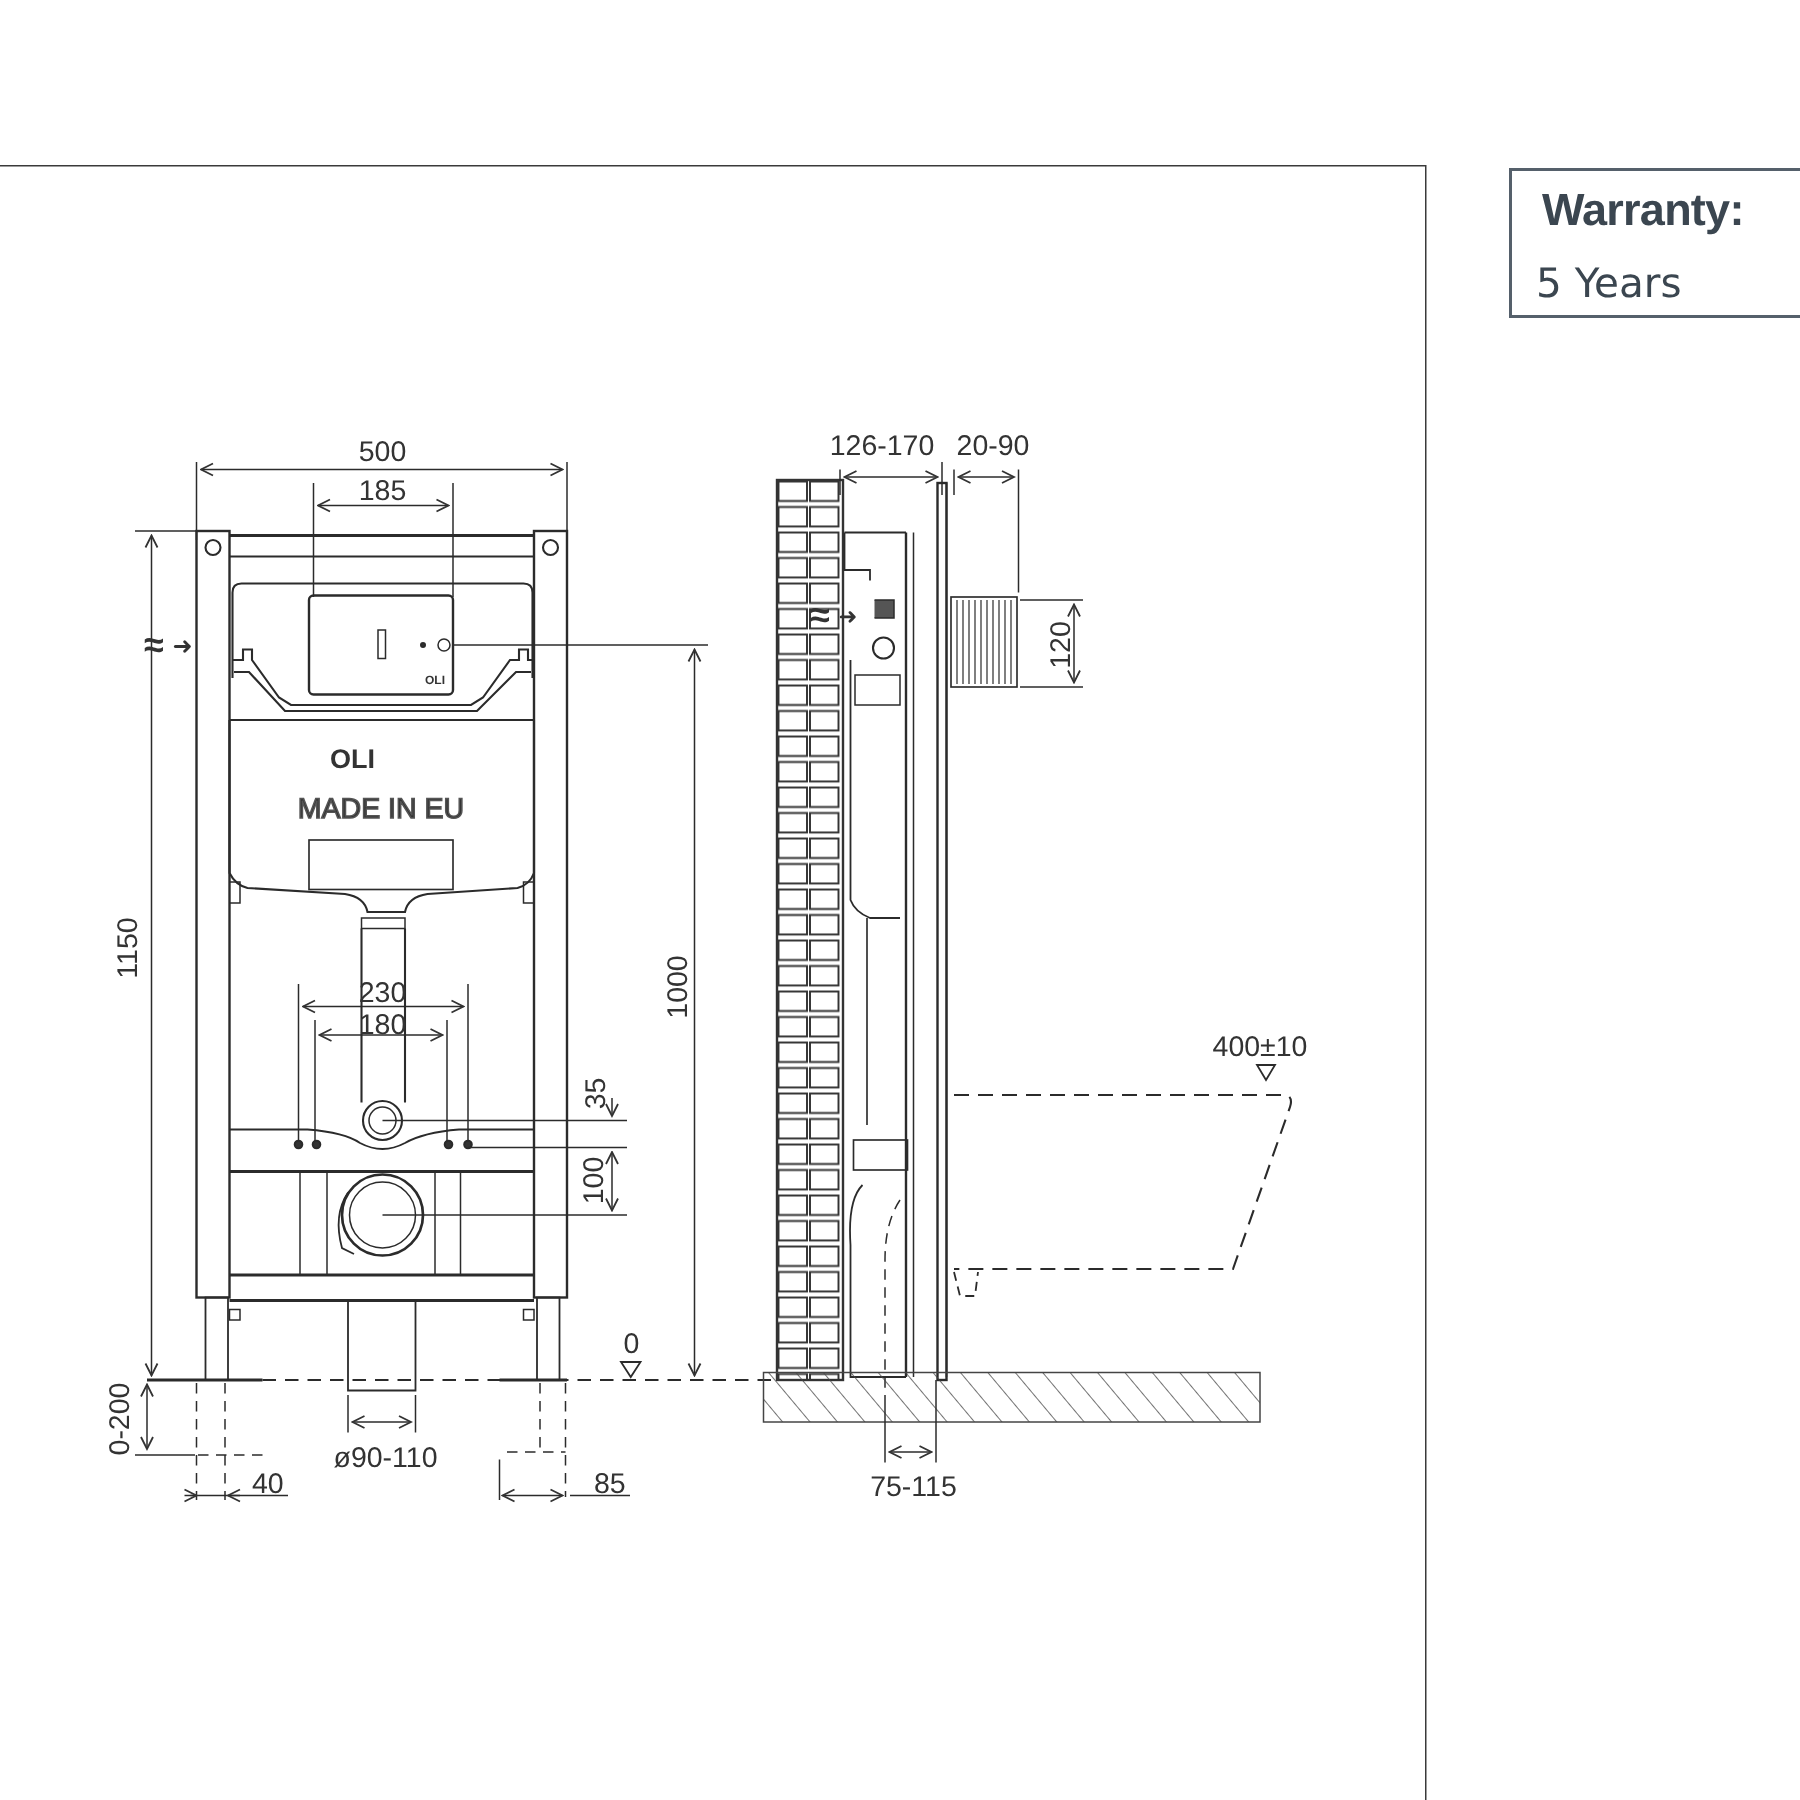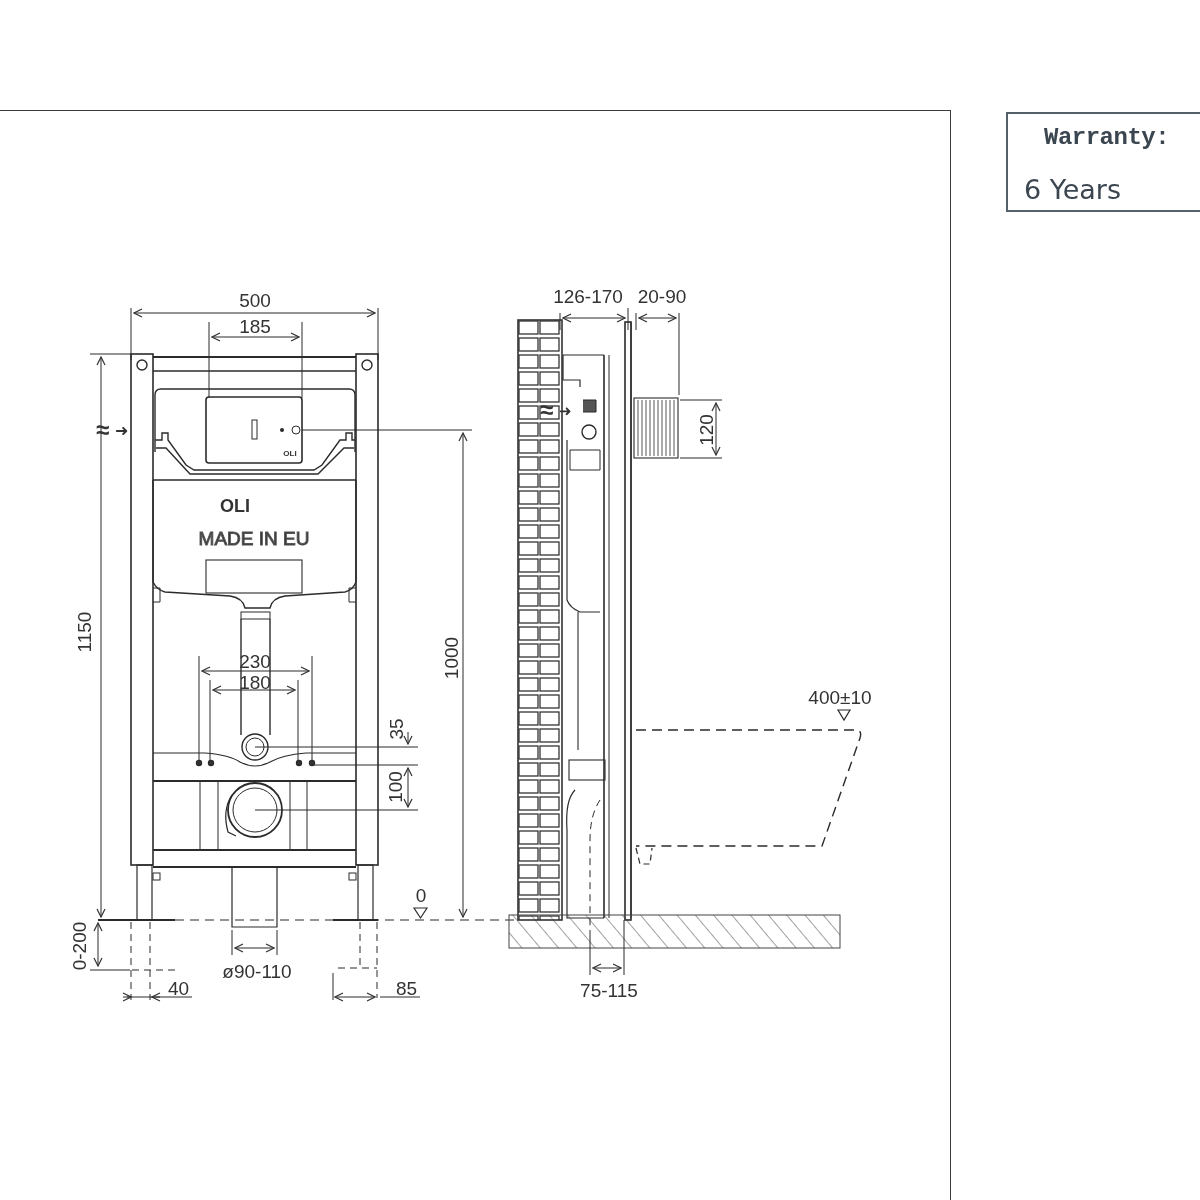--- a/index.html
+++ b/index.html
@@ -5,34 +5,34 @@
   html, body { margin: 0; padding: 0; background: #ffffff; }
   body { width: 1200px; height: 1200px; position: relative; overflow: hidden; font-family: "Liberation Sans", sans-serif; }
   .frame {
     position: absolute; left: -2px; top: 110px; width: 953px; height: 1100px;
     border: 1px solid #3a3a3a; box-sizing: border-box;
   }
   .warranty {
     position: absolute; left: 1006px; top: 112px; width: 200px; height: 100px;
     border: 2px solid #55606b; box-sizing: border-box; color: #3b4650;
   }
-  .warranty .w-title { position: absolute; left: 36px; top: 10px; font-size: 24px; font-weight: bold; font-family: Liberation Mono, monospace; letter-spacing: -0.5px; }
+  .warranty .w-title { position: absolute; left: 20px; top: 10px; font-size: 30px; font-weight: bold; font-family: Liberation Sans, sans-serif; letter-spacing: -0.5px; }
   .warranty .w-value { position: absolute; left: 16px; top: 60px; font-size: 27px; font-family: "DejaVu Sans", sans-serif; }
   svg.drawing { position: absolute; left: 0; top: 0; }
   svg text { font-family: "Liberation Sans", sans-serif; fill: #333; }
   .dim { font-size: 19px; }
 </style>
 </head>
 <body>
 
 <div class="frame"></div>
 
 <div class="warranty">
   <span class="w-title">Warranty:</span>
-  <span class="w-value">6 Years</span>
+  <span class="w-value">5 Years</span>
 </div>
 
 <svg class="drawing" width="1200" height="1200" viewBox="0 0 1200 1200">
   <defs>
     <marker id="arr" markerWidth="10" markerHeight="10" refX="9" refY="5" orient="auto-start-reverse" markerUnits="userSpaceOnUse">
       <path d="M1,1 L9,5 L1,9" fill="none" stroke="#333" stroke-width="1.2"></path>
     </marker>
     <pattern id="hatch" width="14" height="14" patternUnits="userSpaceOnUse" patternTransform="rotate(-40)">
       <line x1="0" y1="0" x2="0" y2="14" stroke="#444" stroke-width="1"></line>
     </pattern>

